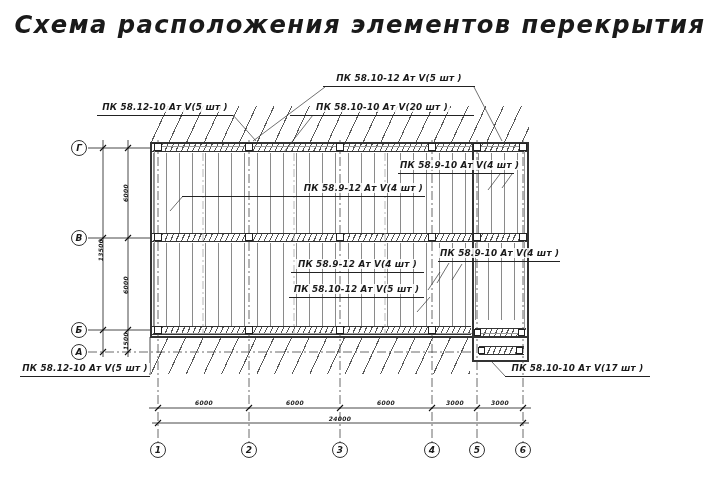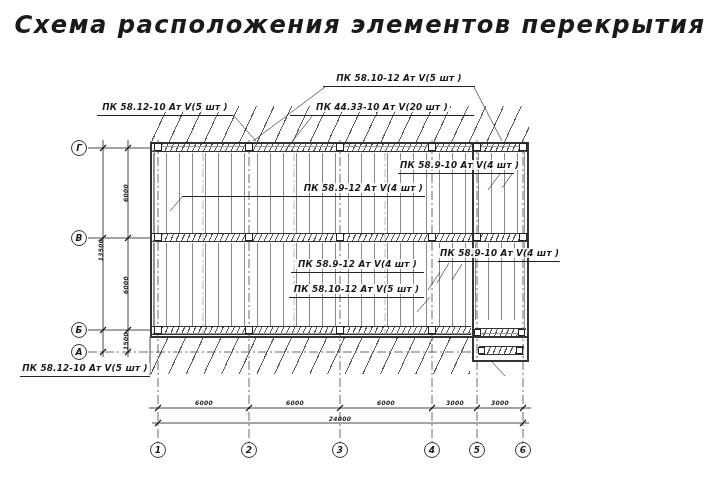--- a/index.html
+++ b/index.html
@@ -141,27 +141,28 @@
   <div class="abs col-sq" style="left:245px;top:326px;"></div>
   <div class="abs col-sq" style="left:336px;top:326px;"></div>
   <div class="abs col-sq" style="left:428px;top:326px;"></div>
   <div class="abs col-sq small" style="left:474px;top:329px;"></div>
   <div class="abs col-sq small" style="left:518px;top:329px;"></div>
   <div class="abs col-sq small" style="left:478px;top:347px;"></div>
   <div class="abs col-sq small" style="left:516px;top:347px;"></div>
 
   <div class="abs plabel" style="left:323px;top:72px;width:152px;"><span>ПК  58.10-12  Ат V(5 шт )</span></div>
   <div class="abs plabel" style="left:97px;top:101px;width:136px;"><span>ПК  58.12-10  Ат V(5  шт )</span></div>
-  <div class="abs plabel" style="left:290px;top:101px;width:184px;"><span>ПК  44.33-10  Ат V(20  шт )</span></div>
+  <div class="abs plabel" style="left:290px;top:101px;width:184px;"><span>ПК  58.10-10  Ат V(20  шт )</span></div>
   <div class="abs plabel" style="left:398px;top:159px;width:116px;"><span>ПК  58.9-10 Ат V(4  шт )</span></div>
   <div class="abs plabel" style="left:182px;top:182px;width:243px;text-align:right;"><span>ПК  58.9-12  Ат V(4 шт )</span></div>
   <div class="abs plabel" style="left:438px;top:247px;width:122px;"><span>ПК  58.9-10 Ат V(4 шт )</span></div>
   <div class="abs plabel" style="left:291px;top:258px;width:133px;"><span>ПК  58.9-12  Ат V(4 шт )</span></div>
   <div class="abs plabel" style="left:289px;top:283px;width:135px;"><span>ПК  58.10-12  Ат V(5 шт )</span></div>
   <div class="abs plabel" style="left:20px;top:362px;width:130px;"><span>ПК  58.12-10  Ат V(5  шт )</span></div>
+  <div class="abs plabel" style="left:505px;top:362px;width:145px;"><span>ПК  58.10-10  Ат V(17  шт )</span></div>
 
   <div class="abs bubble" style="left:71px;top:140px;">
       <span>Г</span>
     </div>
   <div class="abs bubble" style="left:71px;top:230px;">
       <span>В</span>
     </div>
   <div class="abs bubble" style="left:71px;top:322px;">
       <span>Б</span>
     </div>

